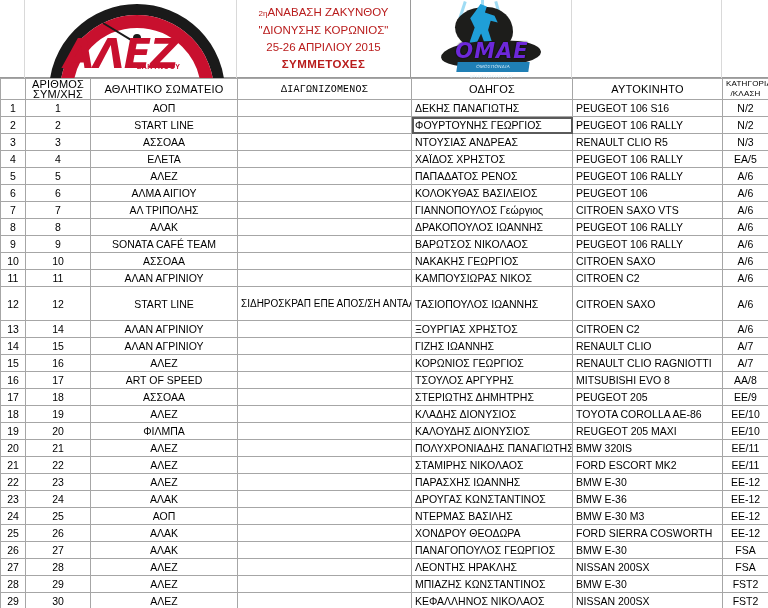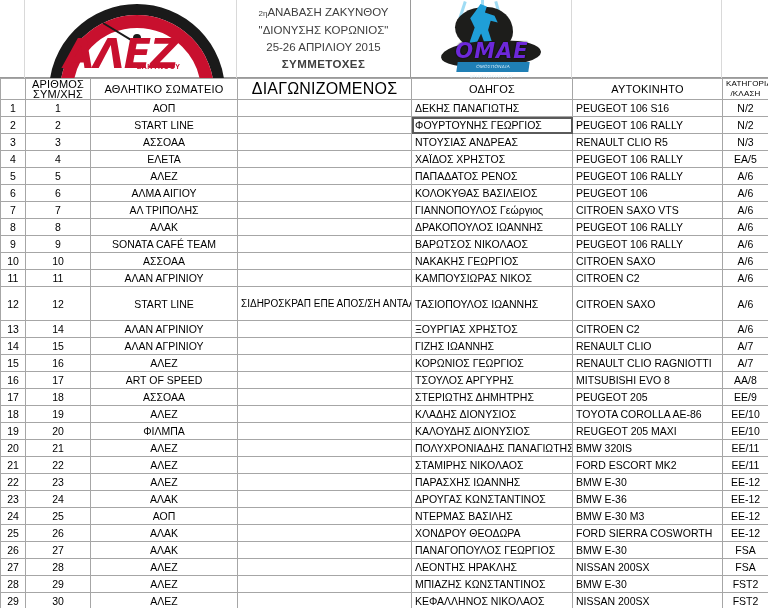--- a/index.html
+++ b/index.html
@@ -86,21 +86,21 @@
     font-size: 7px;
     font-weight: 700;
     color: #c8102e;
     letter-spacing: 0.5px;
   }
 
   
   .title-block {
     padding: 4px 4px 0 4px;
     text-align: center;
-    color: #404040;
+    color: #b91c1c;
   }
   .title-line { font-size: 11.5px; line-height: 17px; white-space: nowrap; }
   .title-line.l1 .sup { font-size: 8px; }
   .title-line.bold { font-weight: 700; letter-spacing: 0.4px; }
 
   
   .omae-wrap { position: absolute; left: 26px; top: 1px; width: 110px; height: 76px; }
   .omae-splash {
     position: absolute; left: 4px; top: 40px;
     width: 100px; height: 26px;
@@ -170,21 +170,21 @@
     font-weight: 700;
     text-align: center;
     vertical-align: middle;
     border: 1px solid #7a7a7a;
     font-size: 11px;
     letter-spacing: 0.2px;
   }
   th.h-idx  { width: 25px;  border-left: none; }
   th.h-num  { width: 65px;  font-size: 11px; font-weight: 700; line-height: 10px; white-space: normal; }
   th.h-club { width: 147px; border-radius: 6px; }
-  th.h-comp { width: 174px; font-size: 16px; }
+  th.h-comp { width: 174px; font-size: 10px; font-family: Liberation Mono, monospace; }
   th.h-driv { width: 161px; }
   th.h-car  { width: 150px; }
   th.h-cat  { width: 46px;  font-size: 8px; font-weight: 700; line-height: 10px; white-space: normal; border-right: none; }
 
   td.c-idx  { text-align: center; border-left: none; }
   td.c-num  { text-align: center; }
   td.c-club { text-align: center; margin-left: 32px; }
   td.c-comp { text-align: left; white-space: normal; line-height: 13px; font-size: 10px; }
   td.c-driv { text-align: left; }
   td.c-car  { text-align: left; }

